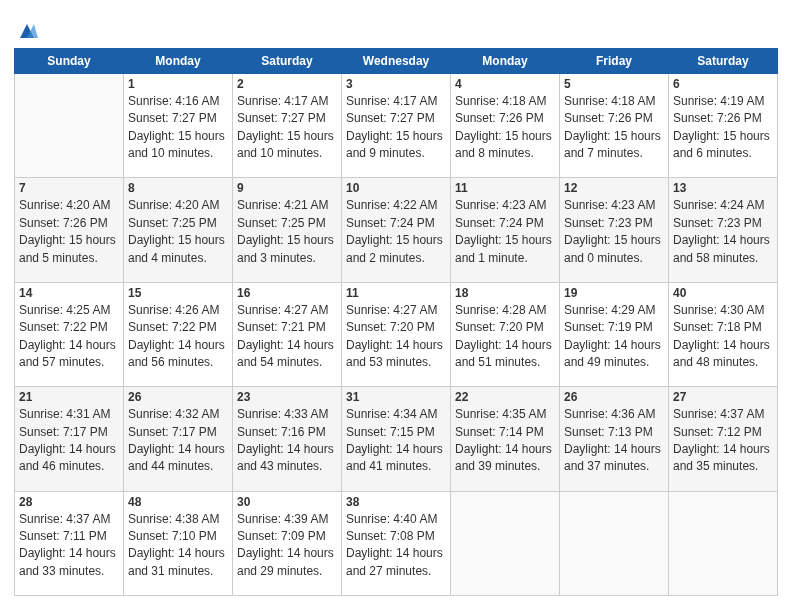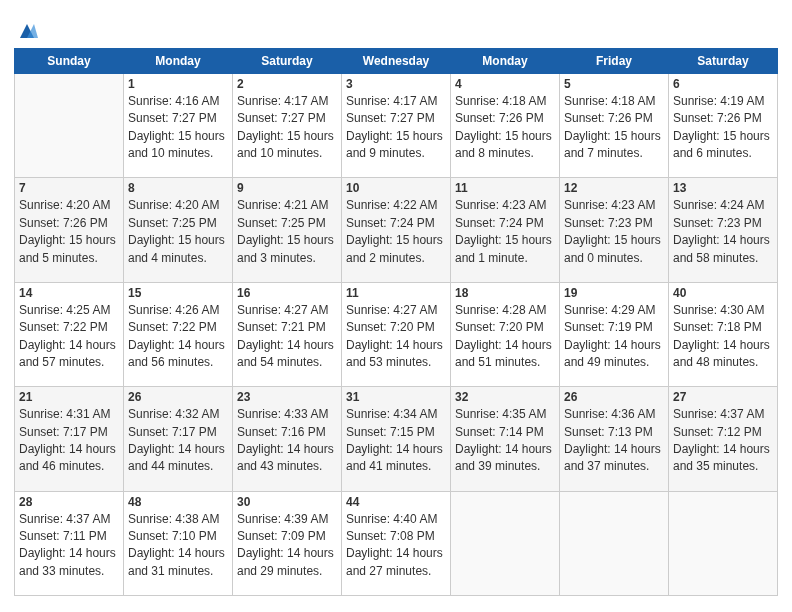--- a/index.html
+++ b/index.html
@@ -231,21 +231,21 @@
           </td>
           <td>
             <span class="day-num">23</span>
             <div class="cell-info">Sunrise: 4:33 AM<br>Sunset: 7:16 PM<br>Daylight: 14 hours<br>and 43 minutes.</div>
           </td>
           <td>
             <span class="day-num">31</span>
             <div class="cell-info">Sunrise: 4:34 AM<br>Sunset: 7:15 PM<br>Daylight: 14 hours<br>and 41 minutes.</div>
           </td>
           <td>
-            <span class="day-num">32</span>
+            <span class="day-num">22</span>
             <div class="cell-info">Sunrise: 4:35 AM<br>Sunset: 7:14 PM<br>Daylight: 14 hours<br>and 39 minutes.</div>
           </td>
           <td>
             <span class="day-num">26</span>
             <div class="cell-info">Sunrise: 4:36 AM<br>Sunset: 7:13 PM<br>Daylight: 14 hours<br>and 37 minutes.</div>
           </td>
           <td>
             <span class="day-num">27</span>
             <div class="cell-info">Sunrise: 4:37 AM<br>Sunset: 7:12 PM<br>Daylight: 14 hours<br>and 35 minutes.</div>
           </td>
@@ -257,21 +257,21 @@
           </td>
           <td>
             <span class="day-num">48</span>
             <div class="cell-info">Sunrise: 4:38 AM<br>Sunset: 7:10 PM<br>Daylight: 14 hours<br>and 31 minutes.</div>
           </td>
           <td>
             <span class="day-num">30</span>
             <div class="cell-info">Sunrise: 4:39 AM<br>Sunset: 7:09 PM<br>Daylight: 14 hours<br>and 29 minutes.</div>
           </td>
           <td>
-            <span class="day-num">44</span>
+            <span class="day-num">38</span>
             <div class="cell-info">Sunrise: 4:40 AM<br>Sunset: 7:08 PM<br>Daylight: 14 hours<br>and 27 minutes.</div>
           </td>
           <td class="empty"></td>
           <td class="empty"></td>
           <td class="empty"></td>
         </tr>
       </tbody>
   </table>
 </div>
 

